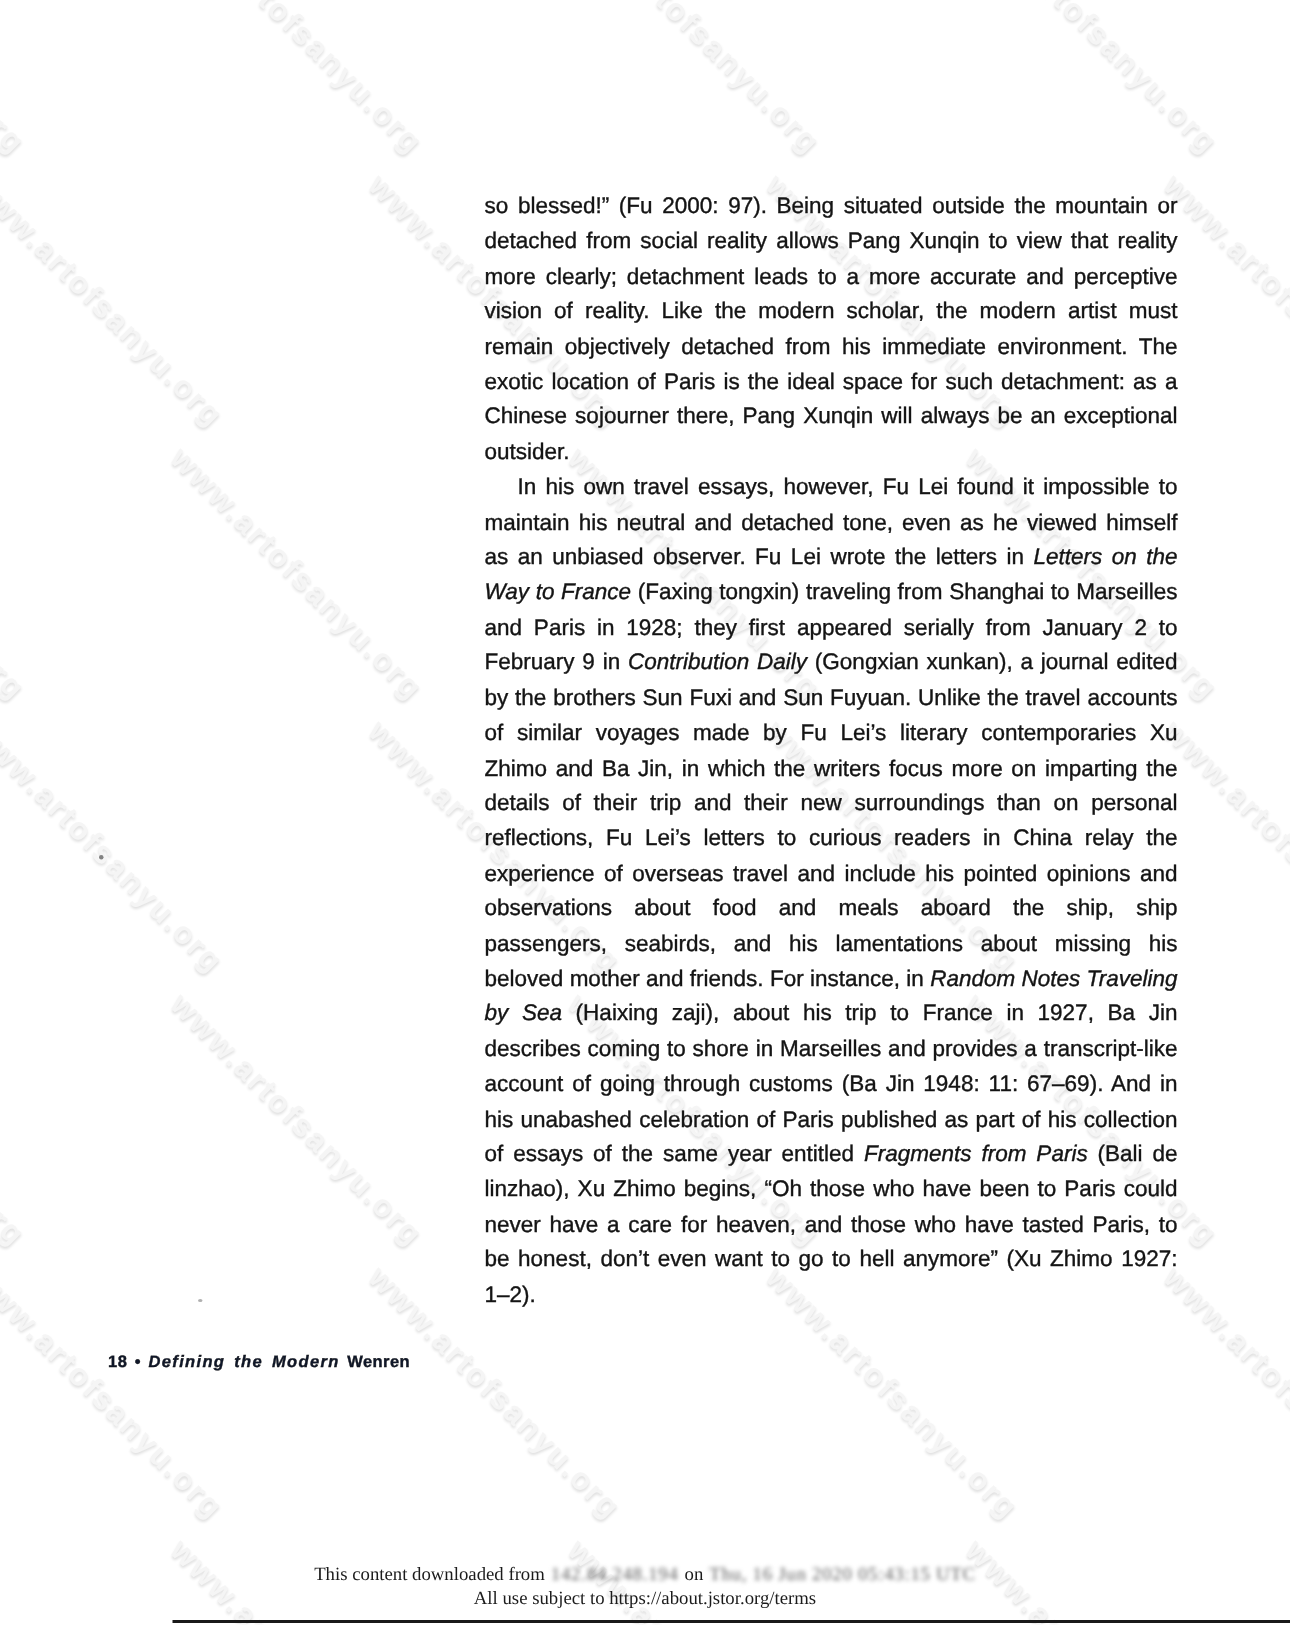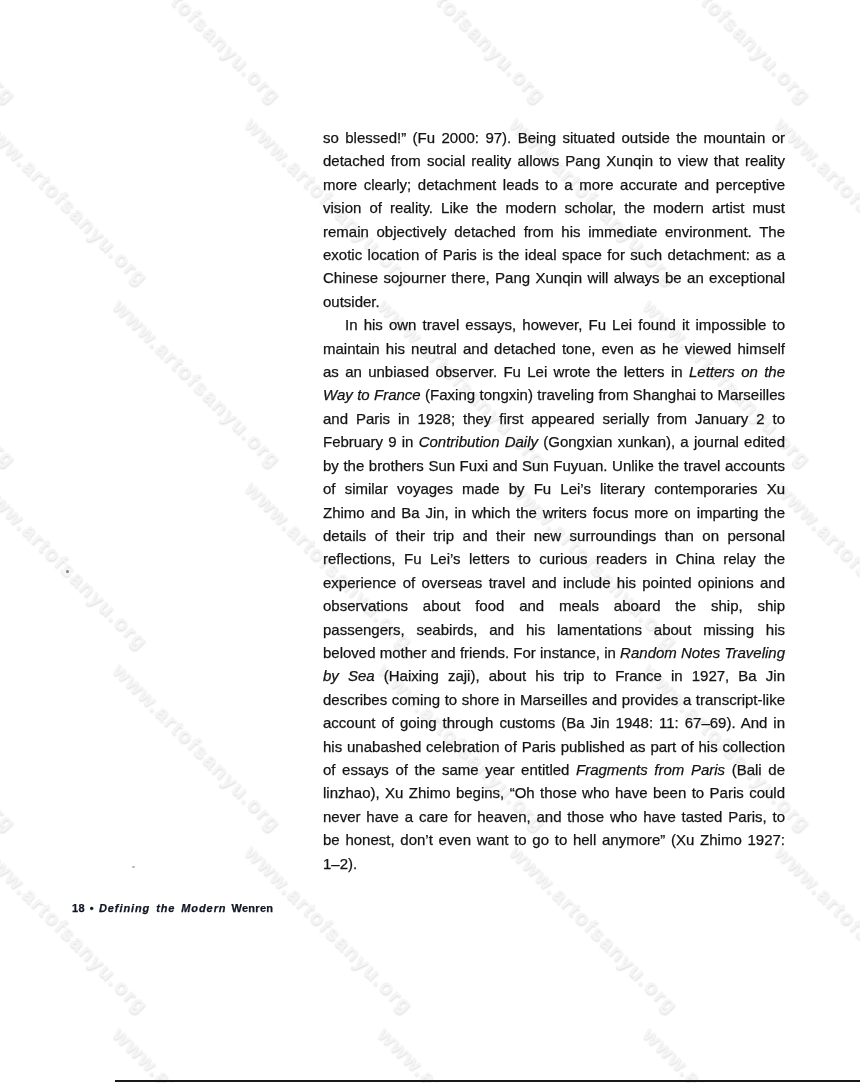--- a/index.html
+++ b/index.html
@@ -93,16 +93,22 @@
 
   <div class="text-block">
     <p><span>so blessed!” (Fu 2000: 97). Being situated outside the mountain or detached from social reality allows Pang Xunqin to view that reality more clearly; detachment leads to a more accurate and perceptive vision of reality. Like the modern scholar, the modern artist must remain objectively detached from his immediate environment. The exotic location of Paris is the ideal space for such detachment: as a Chinese sojourner there, Pang Xunqin will always be an exceptional outsider.</span></p>
     <p class="indent"><span>In his own travel essays, however, Fu Lei found it impossible to maintain his neutral and detached tone, even as he viewed himself as an unbiased observer. Fu Lei wrote the letters in </span><span class="it">Letters on the Way to France</span><span> (Faxing tongxin) traveling from Shanghai to Marseilles and Paris in 1928; they first appeared serially from January 2 to February 9 in </span><span class="it">Contribution Daily</span><span> (Gongxian xunkan), a journal edited by the brothers Sun Fuxi and Sun Fuyuan. Unlike the travel accounts of similar voyages made by Fu Lei’s literary contemporaries Xu Zhimo and Ba Jin, in which the writers focus more on imparting the details of their trip and their new surroundings than on personal reflections, Fu Lei’s letters to curious readers in China relay the experience of overseas travel and include his pointed opinions and observations about food and meals aboard the ship, ship passengers, seabirds, and his lamentations about missing his beloved mother and friends. For instance, in </span><span class="it">Random Notes Traveling by Sea</span><span> (Haixing zaji), about his trip to France in 1927, Ba Jin describes coming to shore in Marseilles and provides a transcript-like account of going through customs (Ba Jin 1948: 11: 67–69). And in his unabashed celebration of Paris published as part of his collection of essays of the same year entitled </span><span class="it">Fragments from Paris</span><span> (Bali de linzhao), Xu Zhimo begins, “Oh those who have been to Paris could never have a care for heaven, and those who have tasted Paris, to be honest, don’t even want to go to hell anymore” (Xu Zhimo 1927: 1–2).</span></p>
   </div>
 
   <div class="running-footer">
     <span>18</span><span>•</span><span class="it">Defining the Modern</span><span>Wenren</span>
   </div>
 
+  <div class="jstor">
+    <div class="jstor-line1">
+      <span>This content downloaded from</span><span class="blur">142.84.248.194</span><span>on</span><span class="blur">Thu, 16 Jun 2020 05:43:15 UTC</span>
+    </div>
+    <div class="jstor-line2">All use subject to https://about.jstor.org/terms</div>
+  </div>
 
   <div class="scan-line"></div>
 
 </div>
 
 </body></html>

